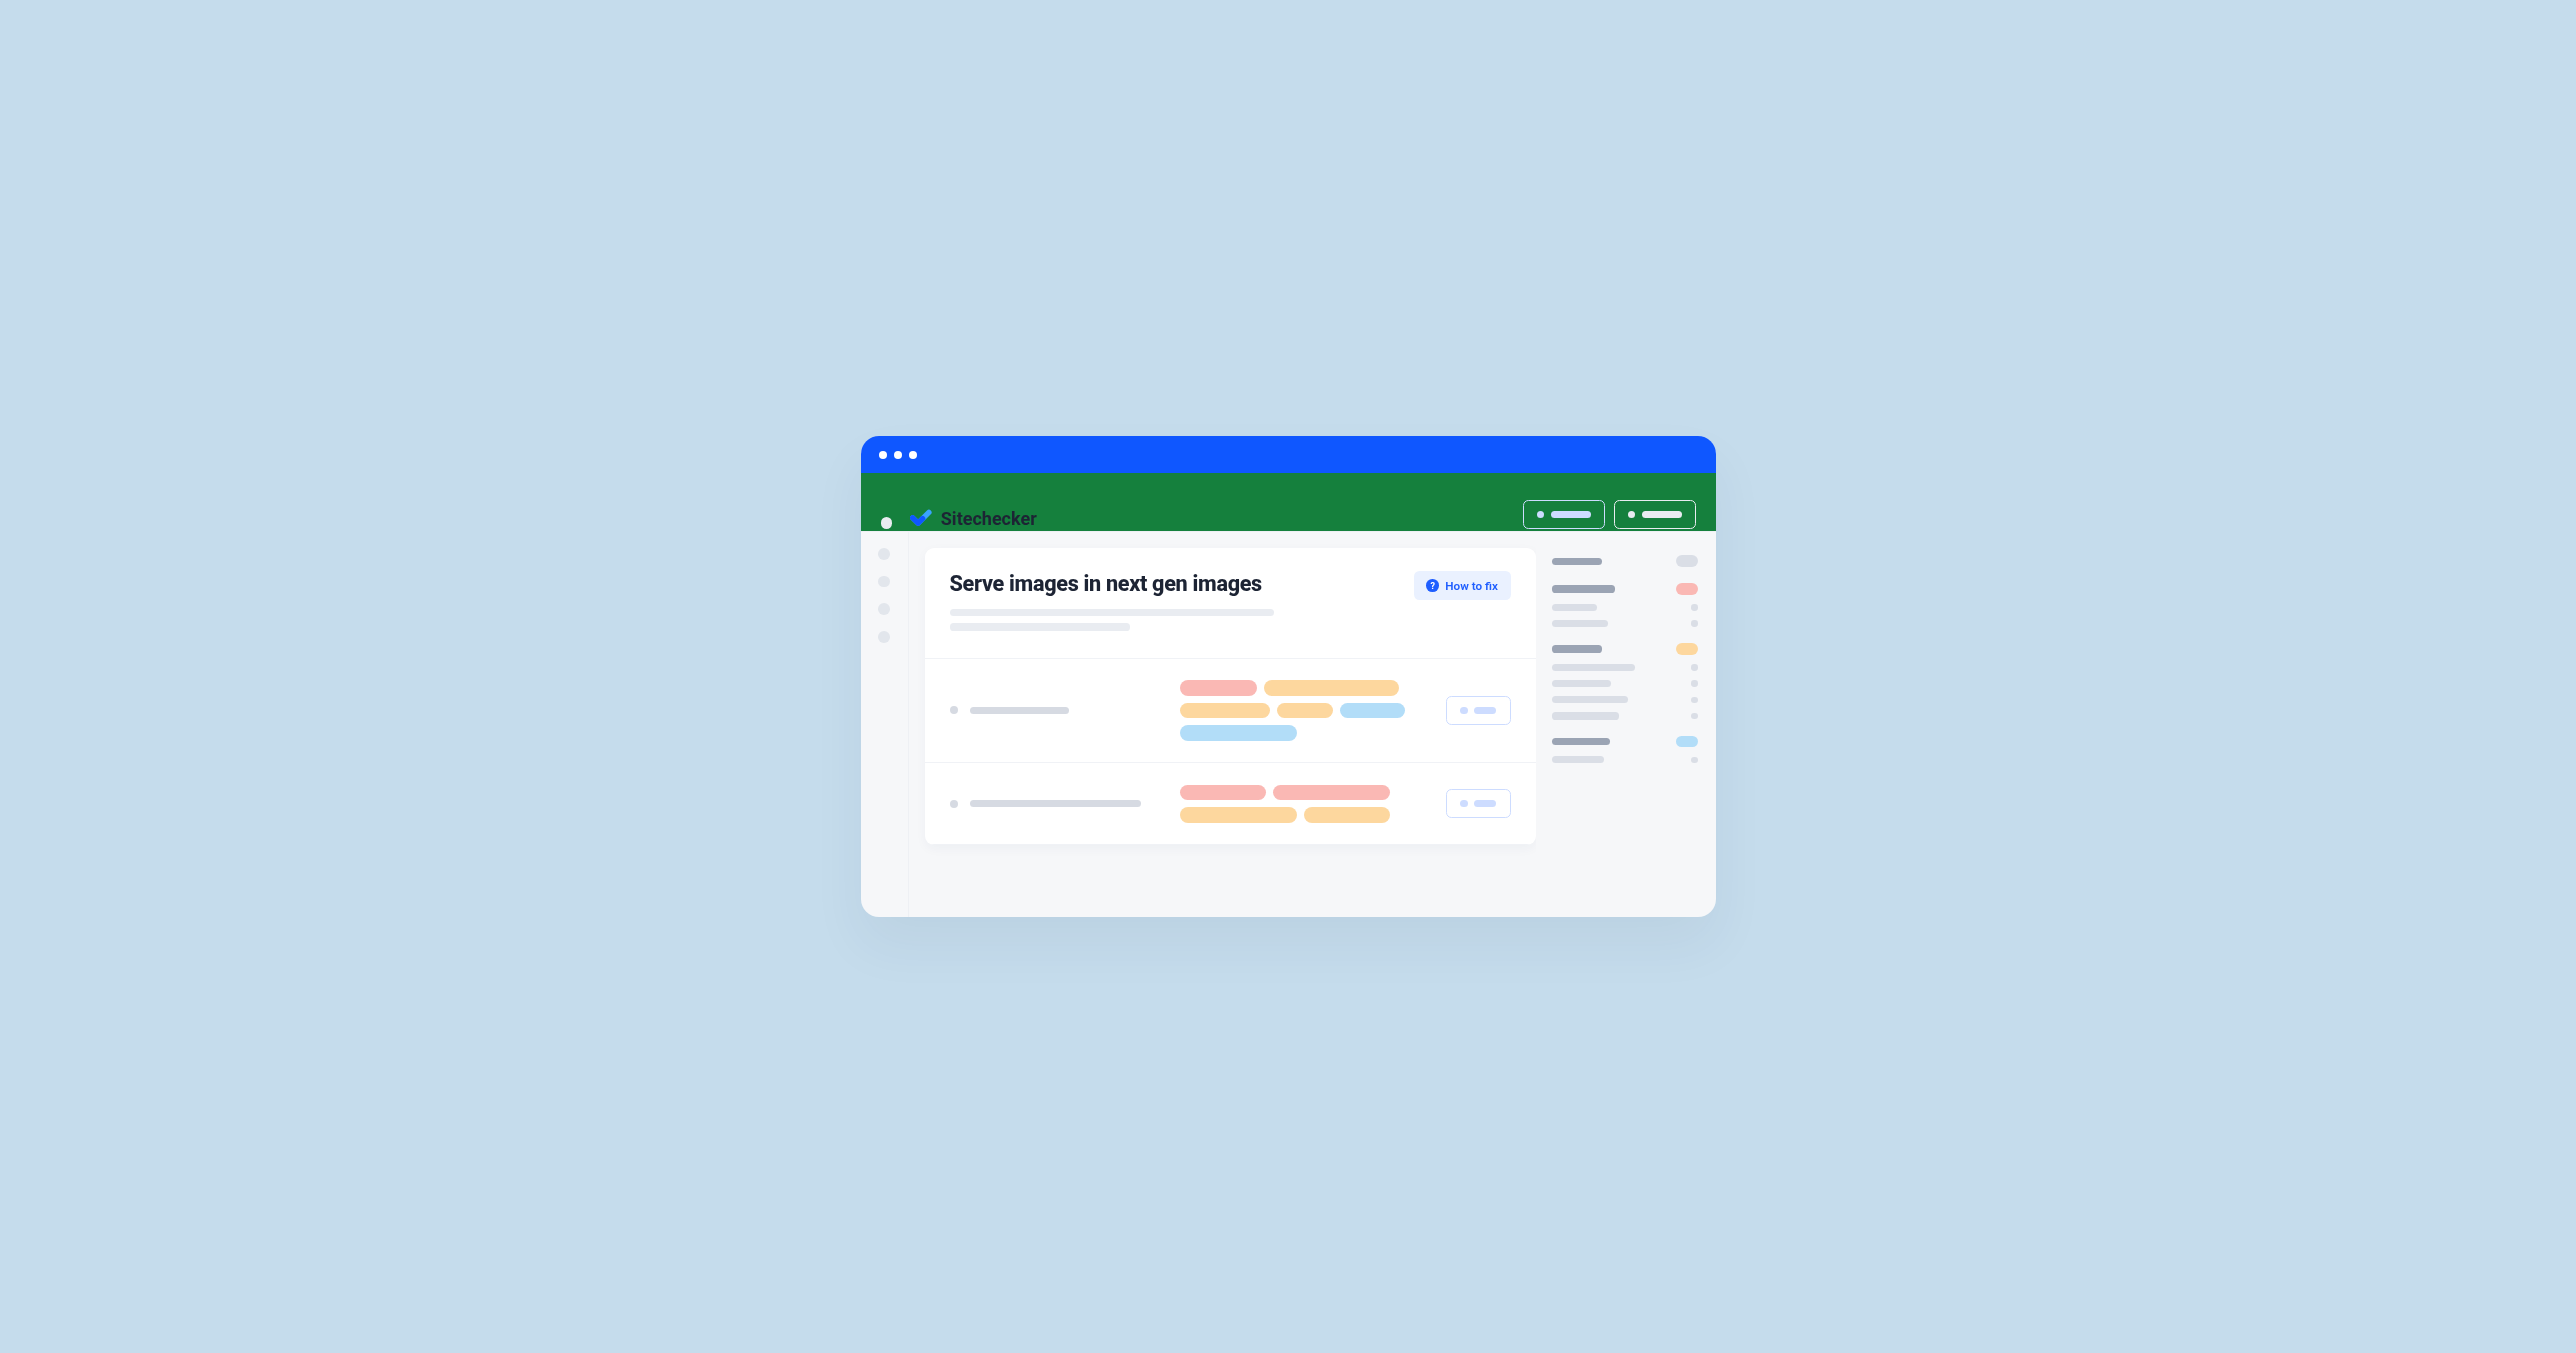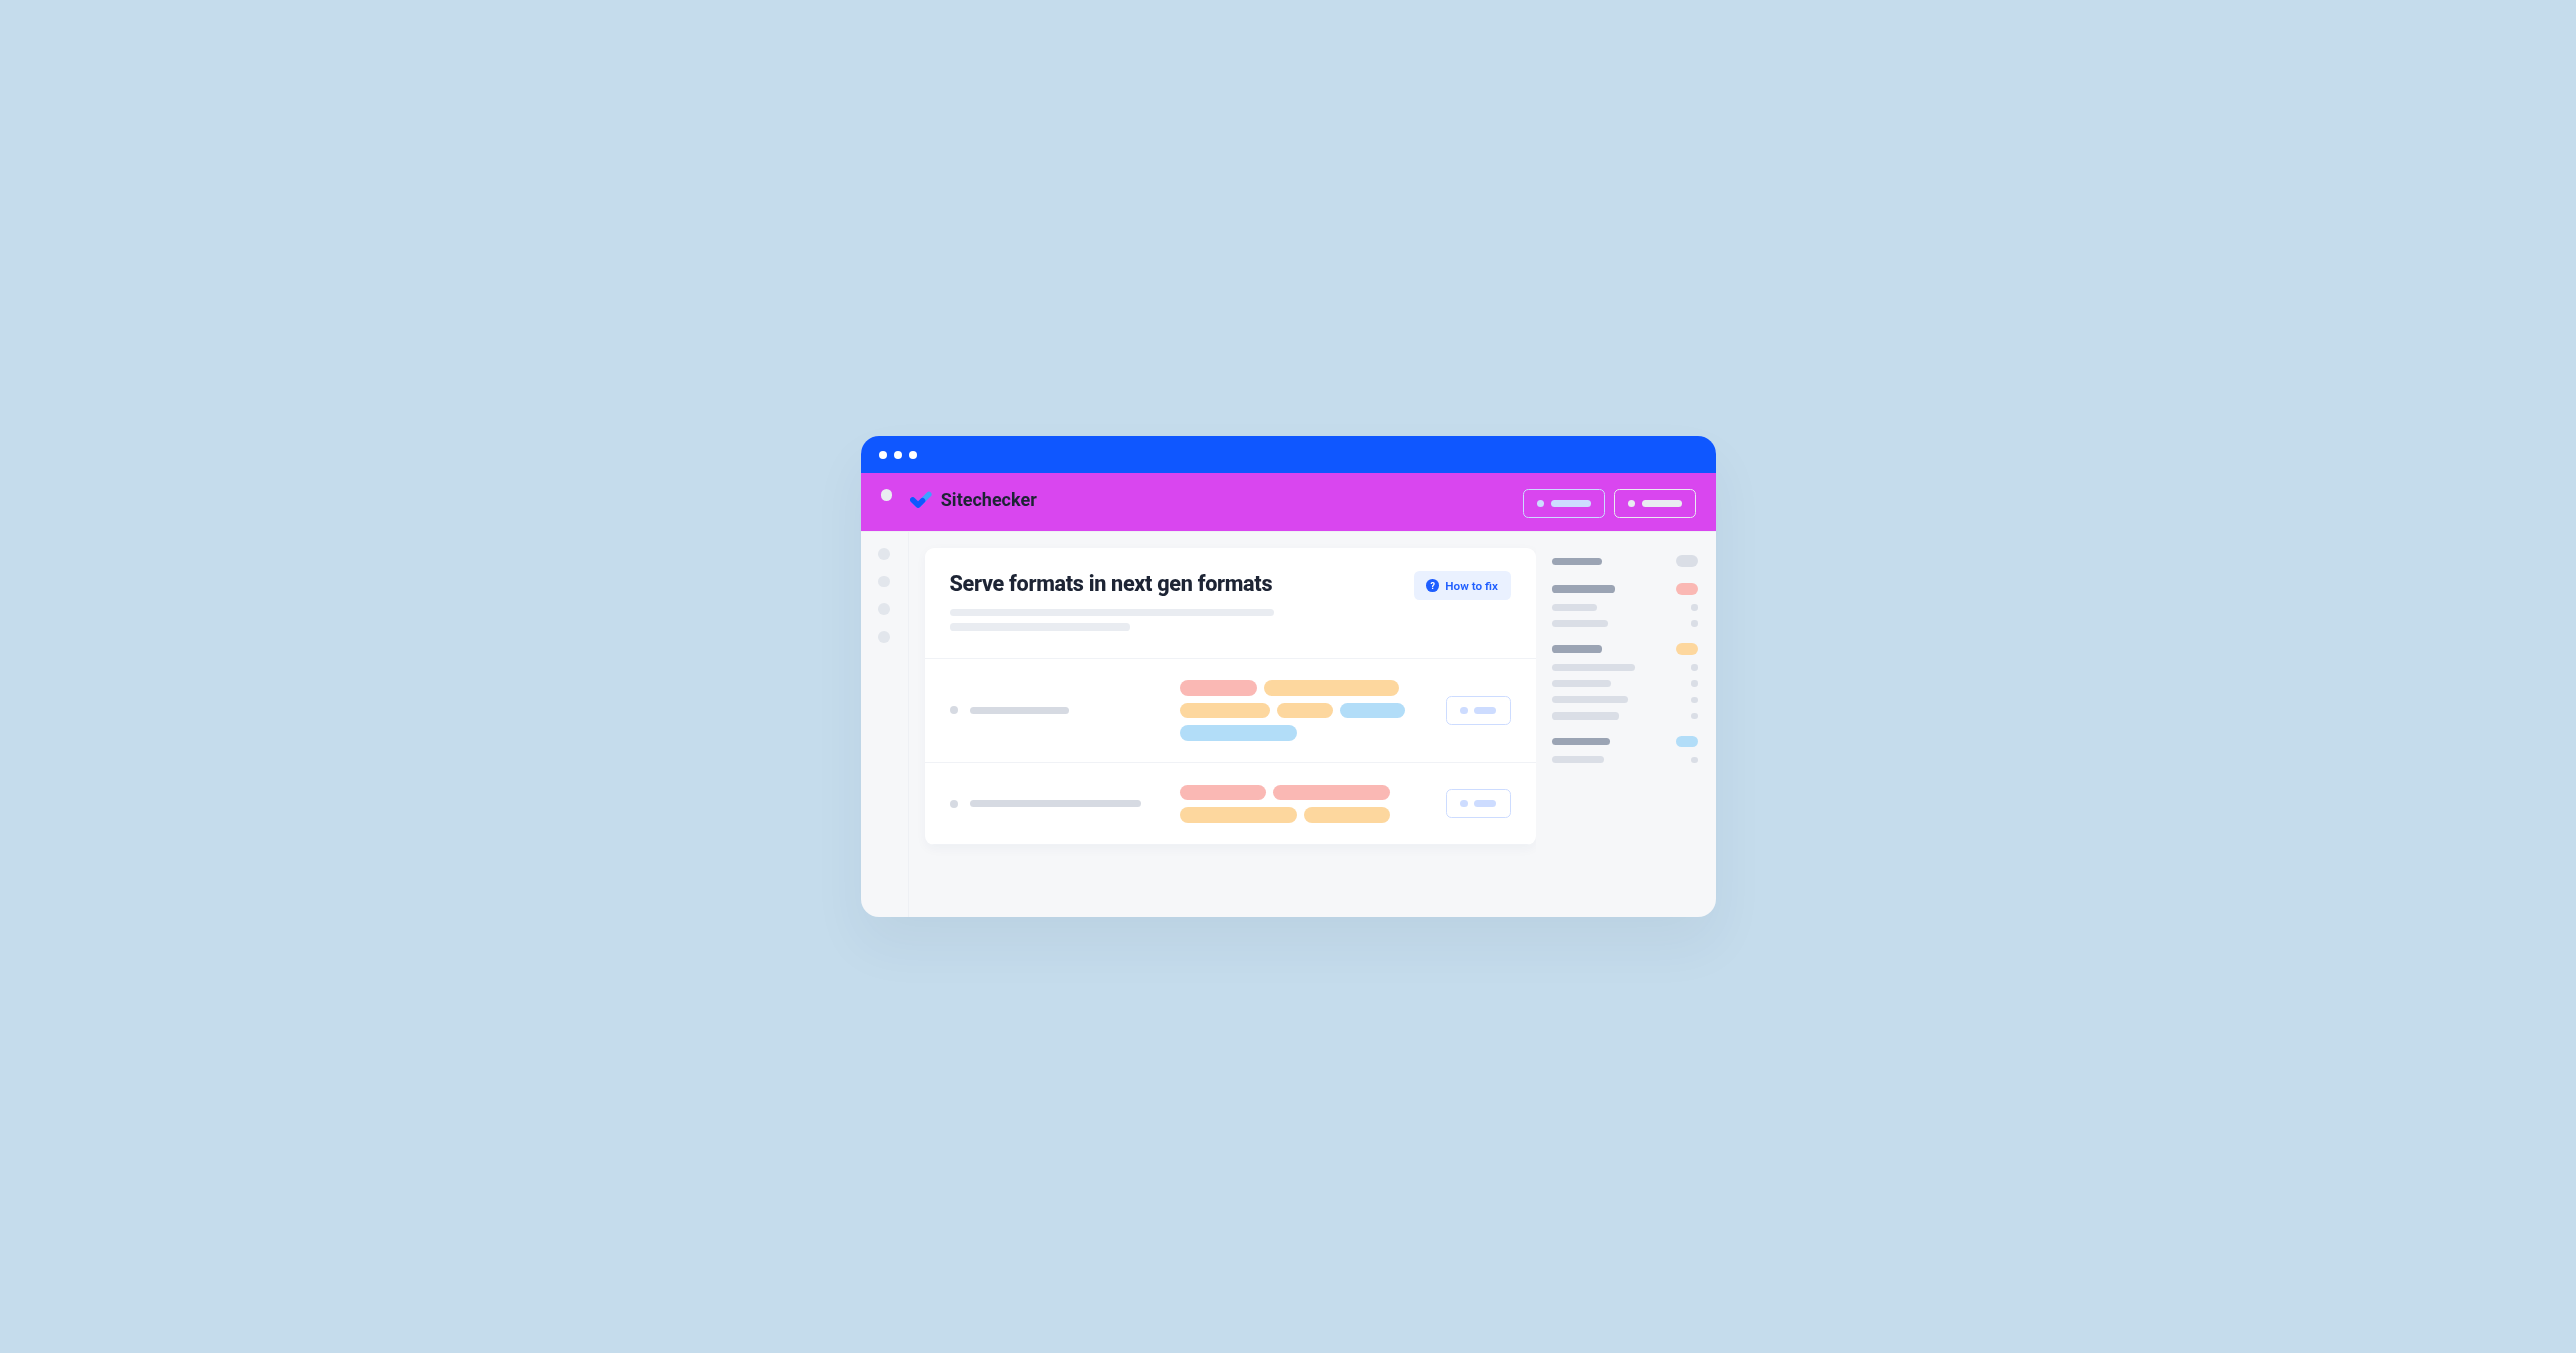--- a/index.html
+++ b/index.html
@@ -34,25 +34,25 @@
       padding-left: 18px;
       gap: 7.2px;
     }
     .tb-dot {
       width: 8px;
       height: 8px;
       border-radius: 50%;
       background: #ffffff;
     }
     .app-header {
-      background: #d946ef;
+      background: #15803d;
       height: 59px;
       display: flex;
-      align-items: flex-start;
-      padding: 16px 20px;
+      align-items: flex-end;
+      padding: 2px 20px;
       border-bottom: 0.9px solid #eef0f4;
     }
     .menu-dot {
       width: 11.7px;
       height: 11.7px;
       border-radius: 50%;
       background: #e9ecf1;
       margin-right: 18px;
     }
     .logo-wrap {
@@ -296,21 +296,21 @@
       <div class="lr-dot"></div>
       <div class="lr-dot"></div>
       <div class="lr-dot"></div>
     </div>
 
     <div class="main-col">
       <div class="main-card">
 
         <div class="card-header">
           <div>
-            <h1 class="card-title">Serve formats in next gen formats</h1>
+            <h1 class="card-title">Serve images in next gen images</h1>
             <div class="card-subtitle">
               <div class="skel-line" style="width:324px"></div>
               <div class="skel-line" style="width:180px"></div>
             </div>
           </div>
           <div class="howtofix">
             <span class="q-icon">?</span>
             <span>How to fix</span>
           </div>
         </div>

